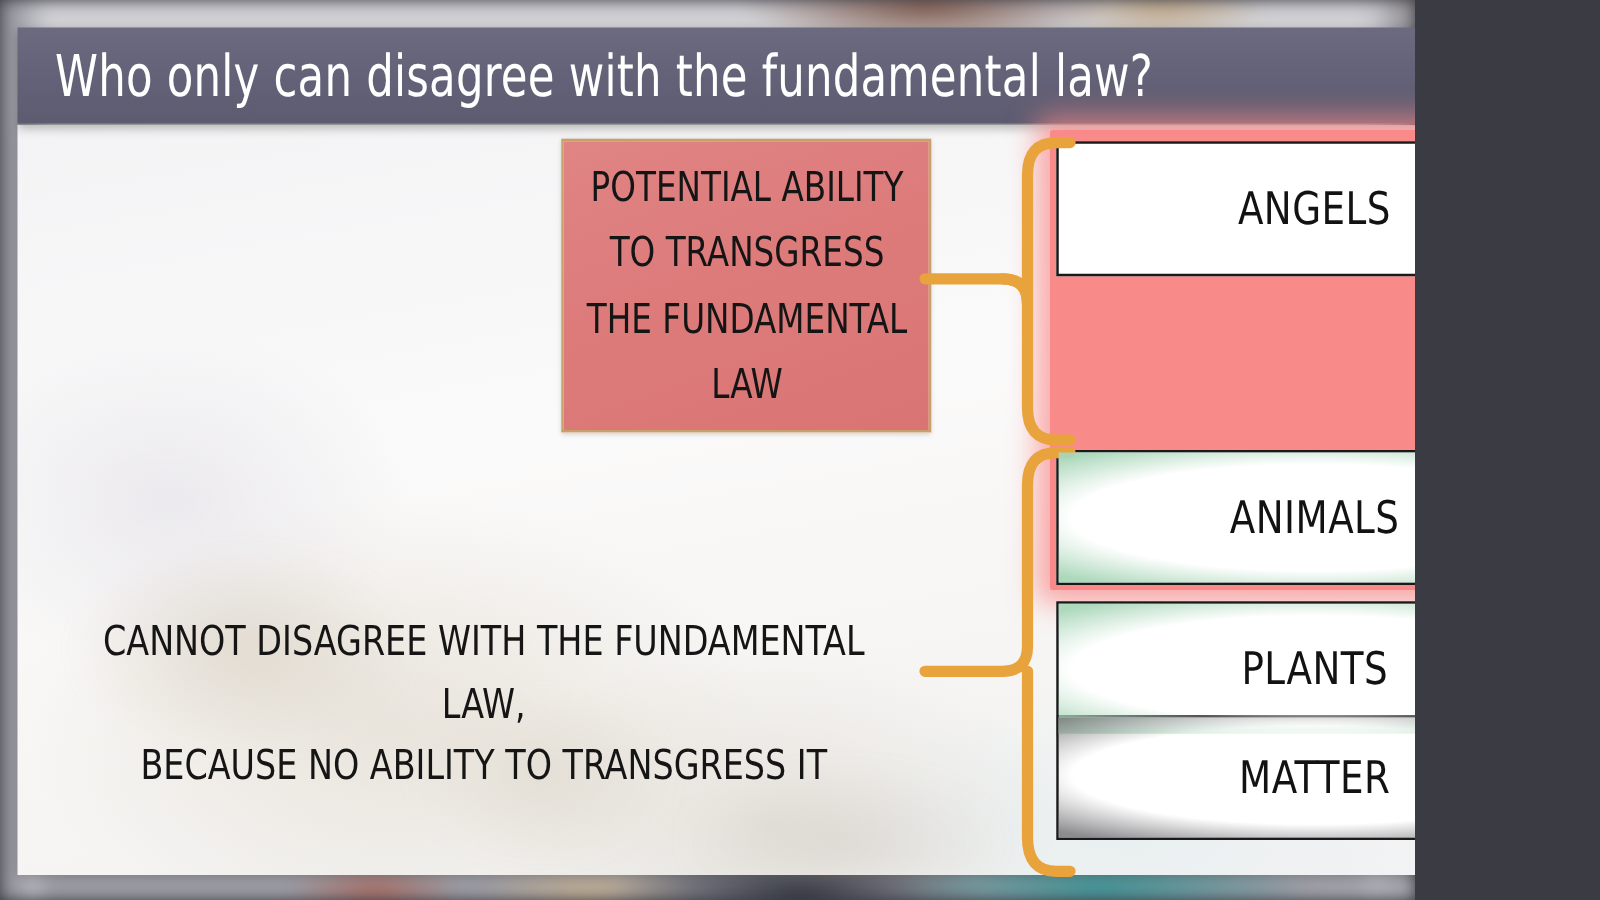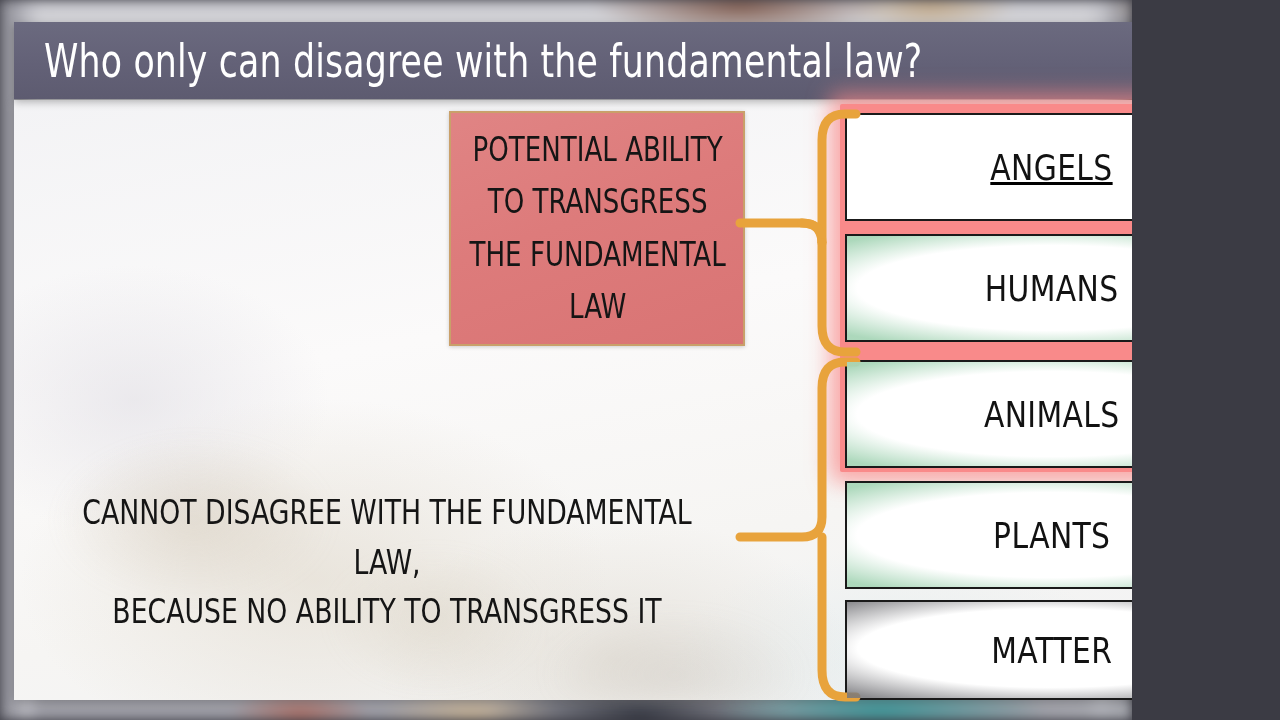--- a/index.html
+++ b/index.html
@@ -208,37 +208,34 @@
     </div>
   </div>
 
   <div class="caption">
     <div>CANNOT DISAGREE WITH THE FUNDAMENTAL LAW,</div>
     <div>BECAUSE NO ABILITY TO TRANSGRESS IT</div>
   </div>
 
   <div class="pink-glow"></div>
 
-  <div class="box" style="top:113px;height:108px;text-decoration:underline;">
+  <div class="box" style="top:113px;height:108px;">
     <span class="box-label">ANGELS</span>
   </div>
 
-  <div class="box glow-green" style="top:234px;height:108px;">
-    <span class="box-label">HUMANS</span>
-  </div>
 
   <div class="box glow-green" style="top:360px;height:108px;text-align:center;">
     <span class="box-label">ANIMALS</span>
   </div>
 
   <div class="box glow-green" style="top:481px;height:108px;">
     <span class="box-label">PLANTS</span>
   </div>
 
-  <div class="box glow-gray" style="top:600px;height:100px;">
+  <div class="box glow-gray" style="top:572px;height:100px;">
     <span class="box-label">MATTER</span>
   </div>
 
   <svg class="brace-svg" viewBox="0 0 120 605">
     <g fill="none" stroke="#e8a33c" stroke-width="9" stroke-linecap="round">
 
       <path d="M 0 123 H 62 Q 82 123 82 143 L 82 40 Q 82 14 105 14 H 116"></path>
       <path d="M 82 143 Q 82 123 62 123"></path>
       <path d="M 82 143 L 82 226 Q 82 252 105 252 H 116"></path>
 

